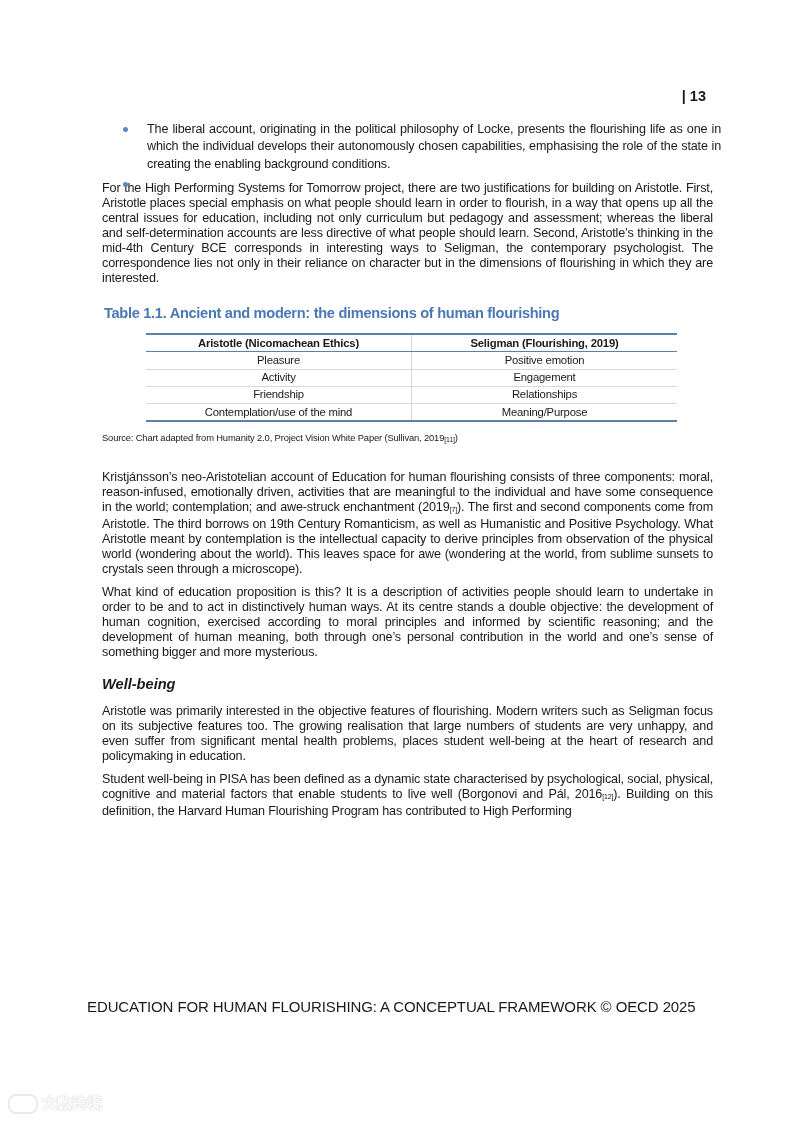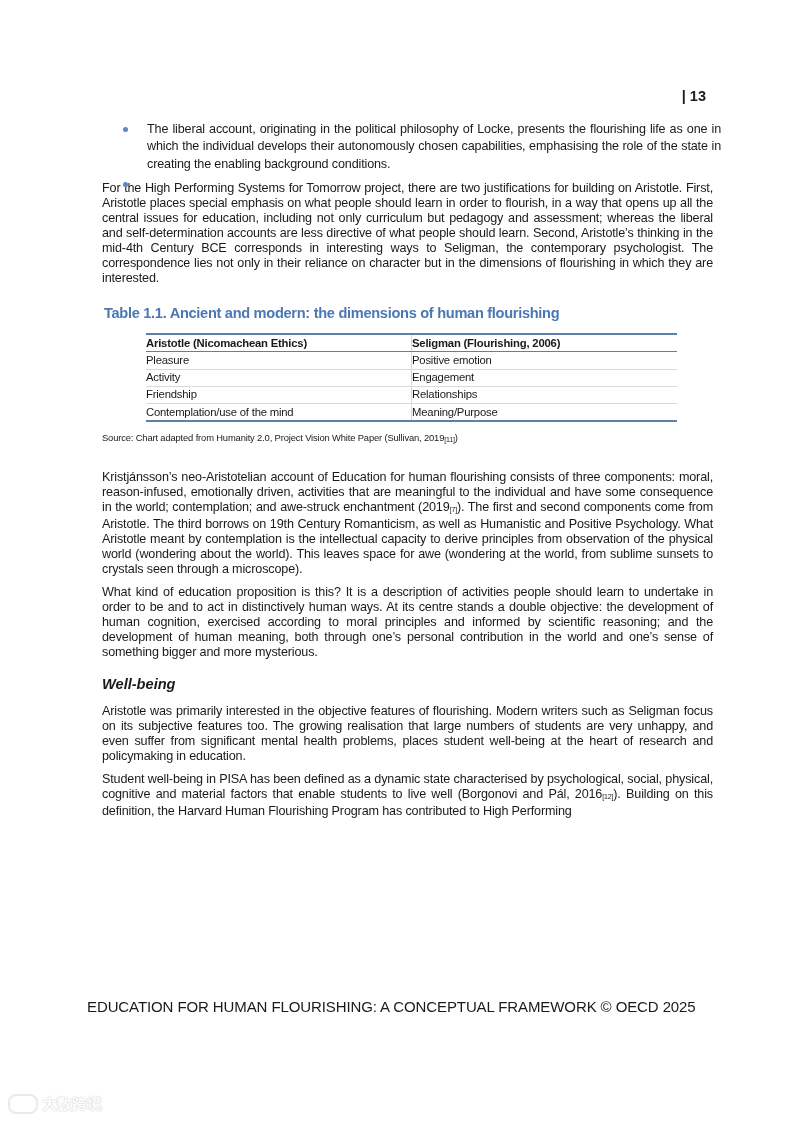--- a/index.html
+++ b/index.html
@@ -6,30 +6,30 @@
   body { width: 793px; height: 1121px; position: relative; overflow: hidden;
          font-family: "Liberation Sans", sans-serif; color: #1a1a1a; }
   .page-number { position: absolute; top: 88px; right: 87px; font-size: 14.5px; font-weight: bold; letter-spacing: 0; text-align: center; }
   .content { position: absolute; left: 102px; top: 121px; width: 619px; }
   p.body { margin: 0 8px 8px 0; font-size: 12.6px; line-height: 15px; text-align: justify; letter-spacing: -0.15px; }
   ul.bullets { list-style: none; margin: 0 0 8px 0; padding: 0; }
   ul.bullets li { position: relative; padding-left: 45px; margin-bottom: 3px; font-size: 12.6px; line-height: 17.4px; text-align: justify; letter-spacing: -0.15px; }
   ul.bullets li .dot { position: absolute; left: 21px; top: 6px; width: 5px; height: 5px; border-radius: 50%; background: #5b86c0; }
   .table-title { margin: 19px 0 12px 2px; font-size: 14.6px; font-weight: bold; color: #4a78b4; letter-spacing: -0.3px; }
   table.dims { margin-left: 44px; width: 531px; border-collapse: collapse; font-size: 11.3px; letter-spacing: -0.2px; }
-  table.dims th, table.dims td { text-align: left; padding: 0; height: 16.2px; line-height: 15px; }
+  table.dims th, table.dims td { text-align: center; padding: 0; height: 16.2px; line-height: 15px; }
   table.dims th { font-weight: bold; border-top: 2px solid #5d7fa8; border-bottom: 1px solid #5d7fa8; }
   table.dims td { border-bottom: 1px solid #d8d8d8; }
   table.dims tr:last-child td { border-bottom: 2px solid #5d7fa8; }
   table.dims th:first-child, table.dims td:first-child { border-right: 1px solid #d8d8d8; width: 50%; }
   .source { margin: 10px 0 27px 0; font-size: 9.4px; letter-spacing: -0.15px; }
   sub.ref, span.ref { font-size: 7px; vertical-align: -1px; }
   .section-heading { margin: 16px 0 12px 0; font-size: 14.6px; font-weight: bold; font-style: italic; }
   .footer { position: absolute; left: 87px; top: 998px; font-size: 15px; letter-spacing: -0.1px; }
-  .watermark { position: absolute; left: 8px; top: 1094px; display: flex; align-items: center; gap: 4px; opacity: 0.55; }
+  .watermark { position: absolute; left: 8px; top: 1094px; display: flex; gap: 4px; opacity: 0.55; }
   .watermark .logo { width: 26px; height: 16px; border: 2px solid #d9d9d9; border-radius: 8px; }
   .watermark .wm-text { color: #ffffff; font-size: 15px; font-weight: bold; text-shadow: 0 0 2px #b0b0b0, 0 0 1px #999; }
 </style>
 </head>
 <body>
 
 <div class="page-number">| 13</div>
 
 <div class="content">
   <ul class="bullets">
@@ -43,21 +43,21 @@
   </ul>
 
   <p class="body">For the High Performing Systems for Tomorrow project, there are two justifications for building on Aristotle. First, Aristotle places special emphasis on what people should learn in order to flourish, in a way that opens up all the central issues for education, including not only curriculum but pedagogy and assessment; whereas the liberal and self-determination accounts are less directive of what people should learn. Second, Aristotle’s thinking in the mid-4th Century BCE corresponds in interesting ways to Seligman, the contemporary psychologist.  The correspondence lies not only in their reliance on character but in the dimensions of flourishing in which they are interested.</p>
 
   <div class="table-title">Table 1.1. Ancient and modern: the dimensions of human flourishing</div>
 
   <table class="dims">
     <thead>
       <tr>
         <th>Aristotle (Nicomachean Ethics)</th>
-        <th>Seligman (Flourishing, 2006)</th>
+        <th>Seligman (Flourishing, 2019)</th>
       </tr>
     </thead>
     <tbody>
       <tr>
         <td>Pleasure</td>
         <td>Positive emotion</td>
       </tr>
       <tr>
         <td>Activity</td>
         <td>Engagement</td>

